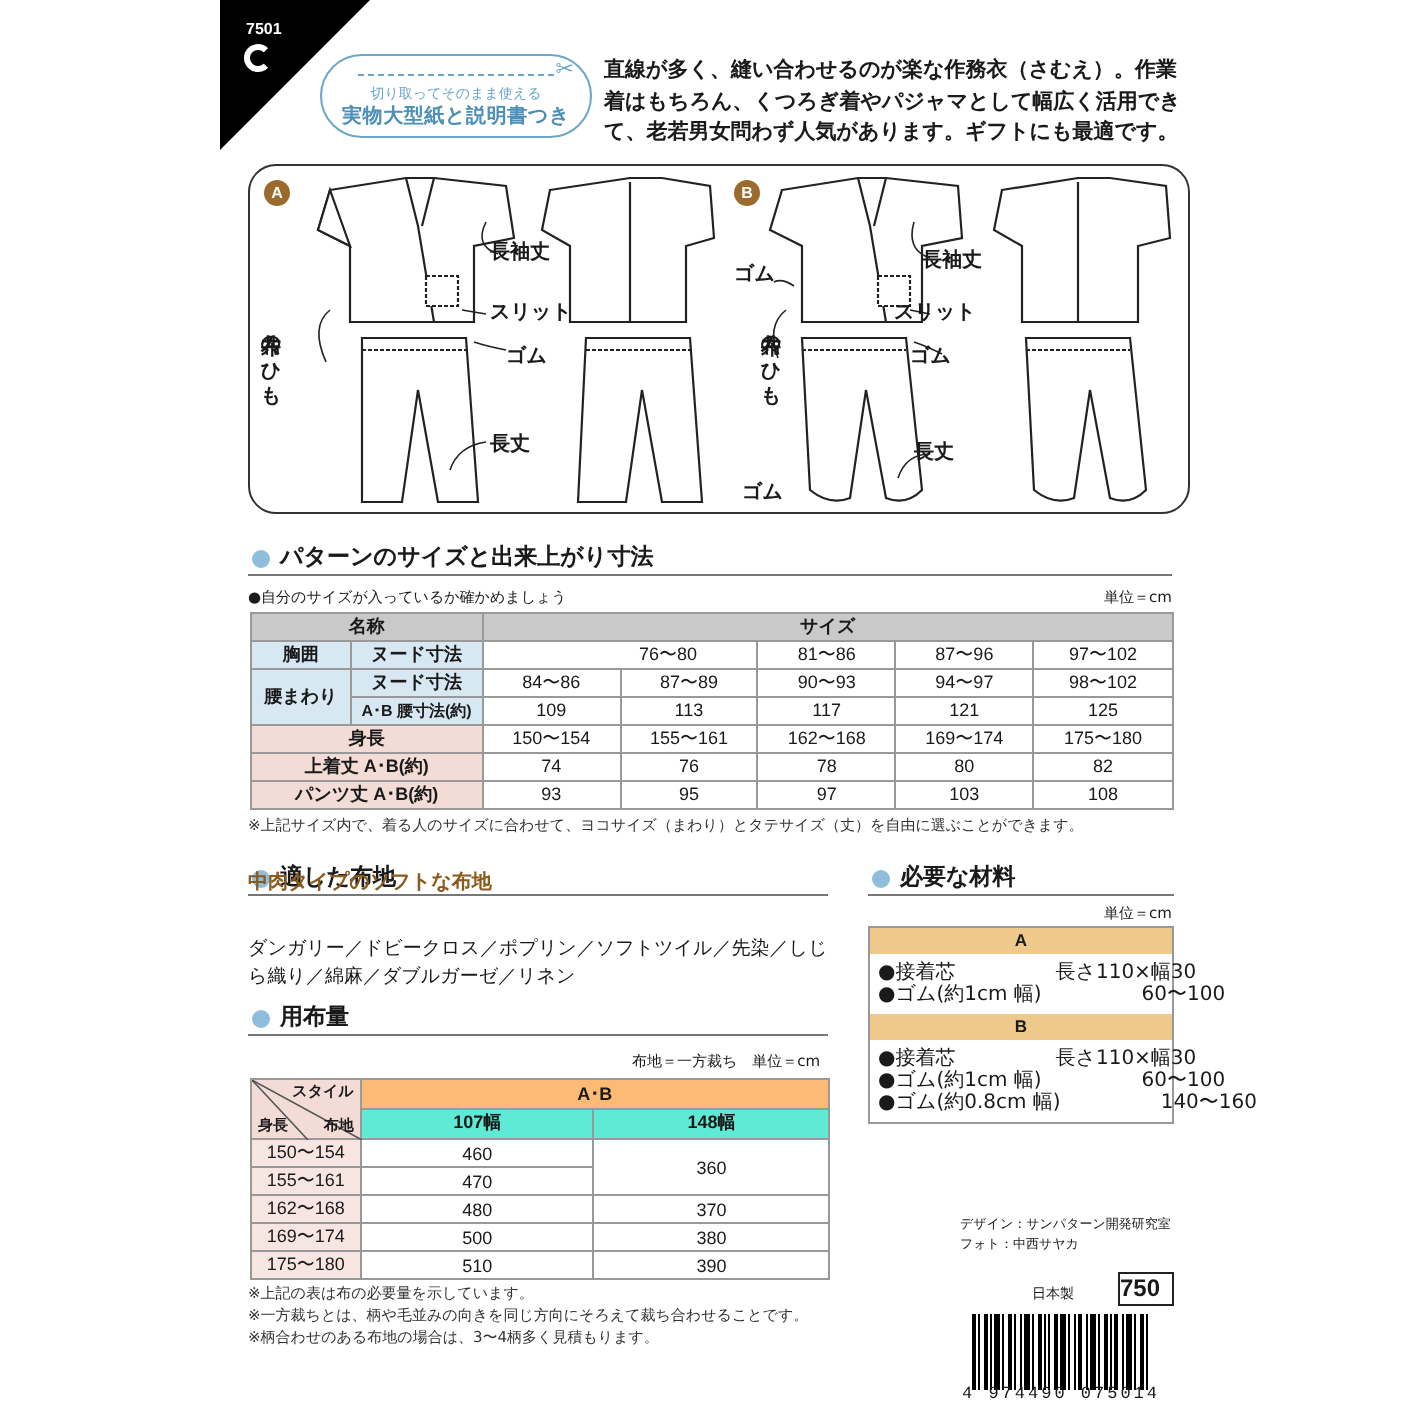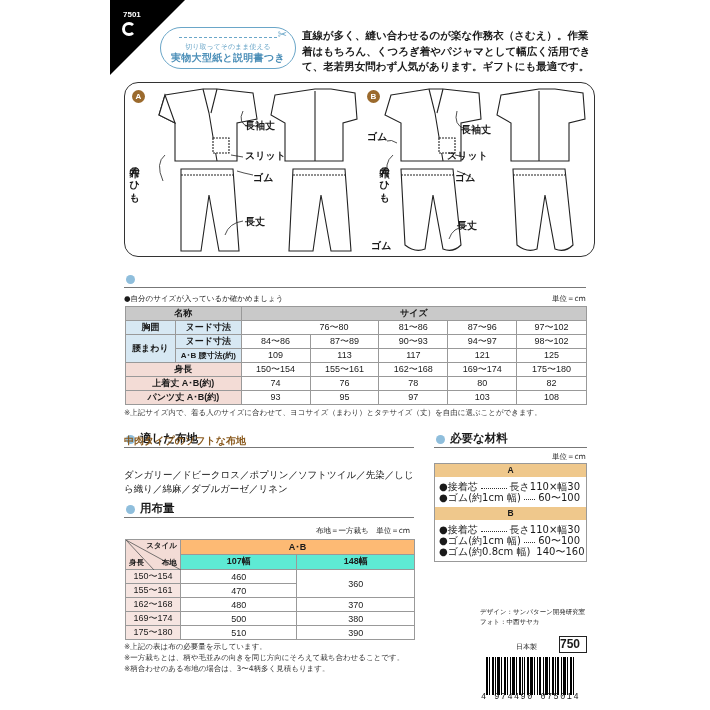--- a/index.html
+++ b/index.html
@@ -41,21 +41,21 @@
 
   .fabric-sub { position: absolute; left: 124px; top: 434px; font-size: 10px; font-weight: bold; color: #8a5a1e; }
   .fabric-list { position: absolute; left: 124px; top: 468px; width: 290px; font-size: 9.5px; line-height: 14px; }
 
   .mat-box { position: absolute; left: 434px; top: 463px; width: 153px; border: 1px solid #999; }
   .mat-hdr { background: #efc88c; text-align: center; font-size: 8.5px; font-weight: bold; height: 13px; line-height: 13px; font-family: "Liberation Sans", sans-serif; }
   .mat-body { padding: 4px 6px 4px 4px; }
   .mat-row { display: flex; font-size: 10px; line-height: 11px; white-space: nowrap; }
   .mat-row .n { flex: none; }
   .mat-row .d { flex: 1; border-bottom: 1px dotted #333; margin: 0 3px 3px 3px; }
-  .mat-row .v { flex: none; }
+  .mat-row .v { flex: none; margin-left: 44px; }
 
   .credits { position: absolute; left: 480px; top: 607px; font-size: 6.5px; line-height: 10px; }
   .made { position: absolute; left: 516px; top: 642px; font-size: 7px; }
   .price { position: absolute; left: 559px; top: 636px; width: 28px; height: 17px; border: 1.3px solid #222; font-size: 12px; font-weight: bold; text-align: left; line-height: 15px; font-family: "Liberation Sans", sans-serif; }
   .barcode { position: absolute; left: 486px; top: 657px; width: 100px; height: 38px; display: flex; align-items: stretch; }
   .barcode span { display: block; background: #000; }
   .barcode-num { position: absolute; left: 481px; top: 692px; font-size: 8.5px; letter-spacing: 1.5px; font-family: "Liberation Mono", monospace; }
 </style>
 </head>
 <body>
@@ -138,20 +138,21 @@
     <div class="lbl" style="left:94px;top:88px;">ゴム</div>
     <div class="lbl" style="left:6px;top:47px;">ゴム</div>
     <div class="vlbl" style="left:16px;top:76px;">共布のひも</div>
     <div class="lbl" style="left:96px;top:136px;">長丈</div>
     <div class="lbl" style="left:10px;top:156px;">ゴム</div>
   </div>
 </div>
 
 <div class="sec-head" style="left:124px;top:270px;width:462px;">
   <span class="dot"></span>
+  <span class="t">パターンのサイズと出来上がり寸法</span>
 </div>
 <div class="small" style="left:124px;top:294px;">●自分のサイズが入っているか確かめましょう</div>
 <div class="small" style="left:552px;top:294px;">単位＝cm</div>
 
 <table class="size-table" style="left:125px;top:306px;width:462px;">
   <colgroup>
       <col style="width:50px">
       <col style="width:66px">
       <col style="width:69px">
       <col style="width:69px">

